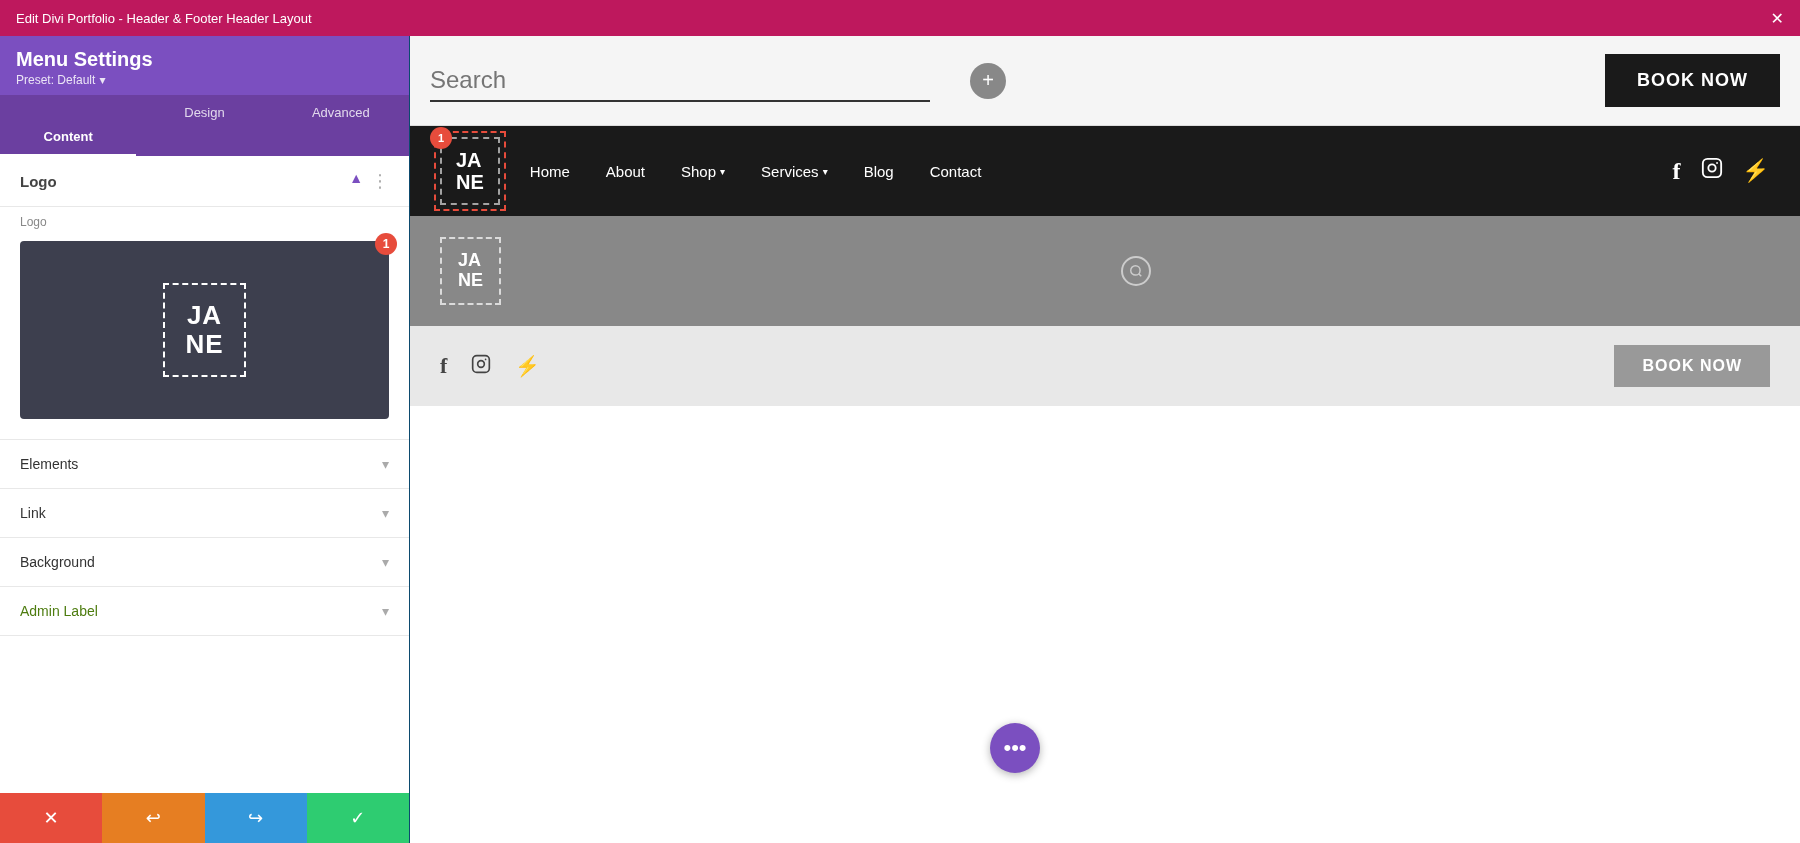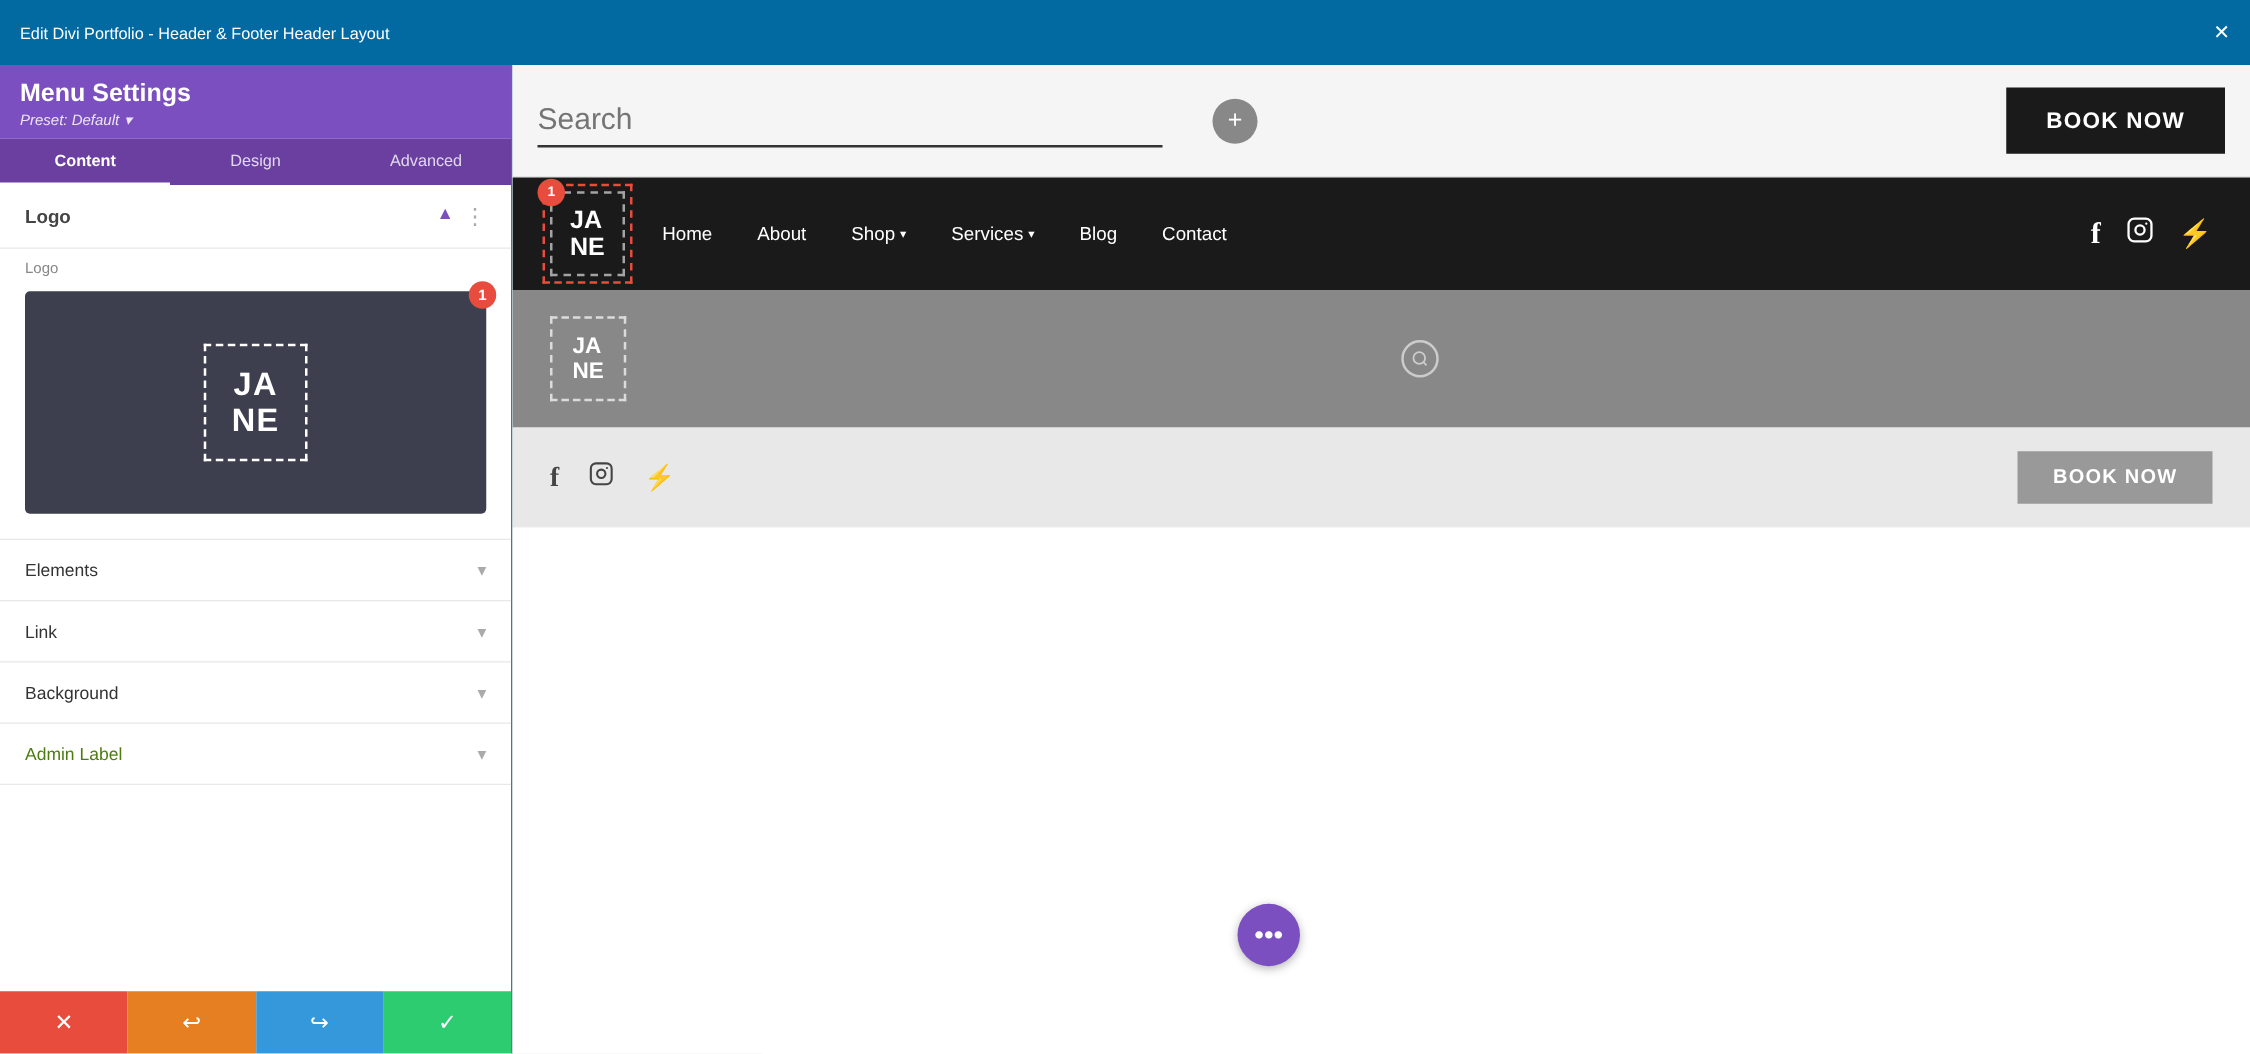--- a/index.html
+++ b/index.html
@@ -1,26 +1,26 @@
 <!DOCTYPE html>
 <html><head>
   <meta charset="utf-8">
   <style>
     * { box-sizing: border-box; margin: 0; padding: 0; }
     body { font-family: -apple-system, BlinkMacSystemFont, 'Segoe UI', sans-serif; width: 1800px; height: 843px; overflow: hidden; display: flex; flex-direction: column; }
 
     
     .title-bar {
-      background: #0369a1;
+      background: #be185d;
       color: white;
       display: flex;
       align-items: center;
       justify-content: space-between;
       padding: 0 16px;
-      height: 52px;
+      height: 36px;
       flex-shrink: 0;
     }
     .title-bar-title { font-size: 13px; font-weight: 500; }
     .title-bar-close { cursor: pointer; font-size: 16px; color: white; background: none; border: none; }
 
     
     .main-layout {
       display: flex;
       flex: 1;
       overflow: hidden;
@@ -36,40 +36,41 @@
       border-right: 1px solid #0c4a6e;
     }
 
     
     .panel-header {
       background: #7b4fc0;
       padding: 12px 16px 8px;
       color: white;
     }
     .panel-title { font-size: 20px; font-weight: 600; }
-    .panel-preset { font-size: 12px; color: rgba(255,255,255,0.85); margin-top: 2px; cursor: pointer; display: flex; align-items: center; gap: 4px; font-style: italic; }
+    .panel-preset { font-size: 12px; color: rgba(255,255,255,0.85); margin-top: 2px; cursor: pointer; display: flex; align-items: center; gap: 4px; }
 
     
     .tabs {
       display: flex;
       background: #6b3fa0;
     }
     .tab {
       flex: 1;
       text-align: center;
       padding: 10px 0;
       color: rgba(255,255,255,0.8);
       font-size: 13px;
       cursor: pointer;
       border-bottom: 2px solid transparent;
     }
     .tab.active {
       color: white;
       border-bottom: 2px solid white;
       font-weight: 600;
+      margin-top: 24px;
     }
 
     
     .panel-content {
       flex: 1;
       overflow-y: auto;
       padding-bottom: 0;
     }
 
     

